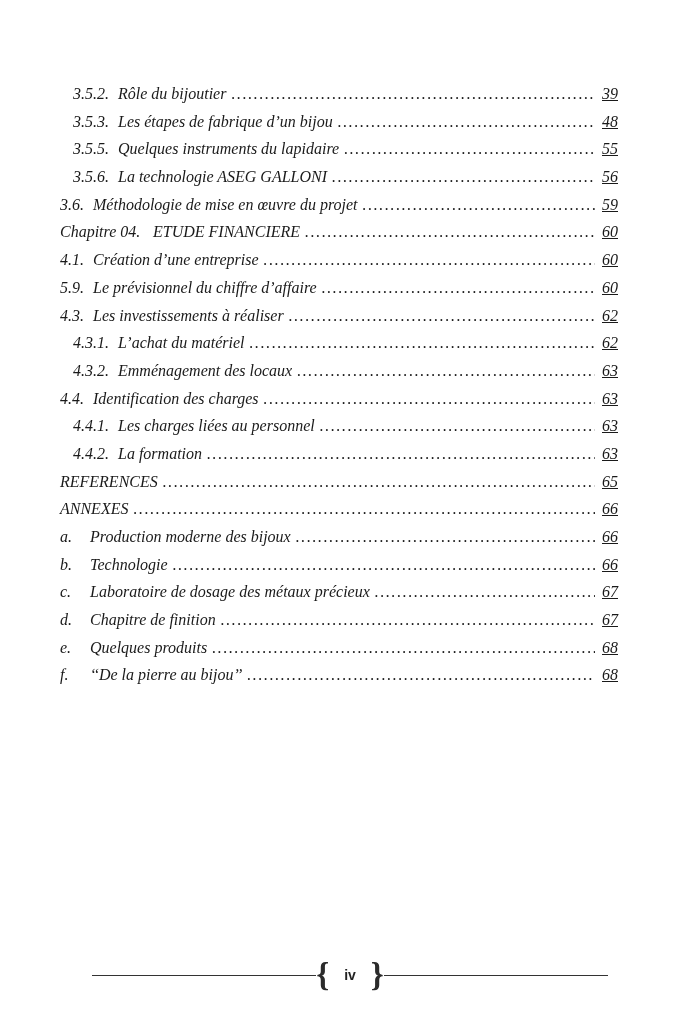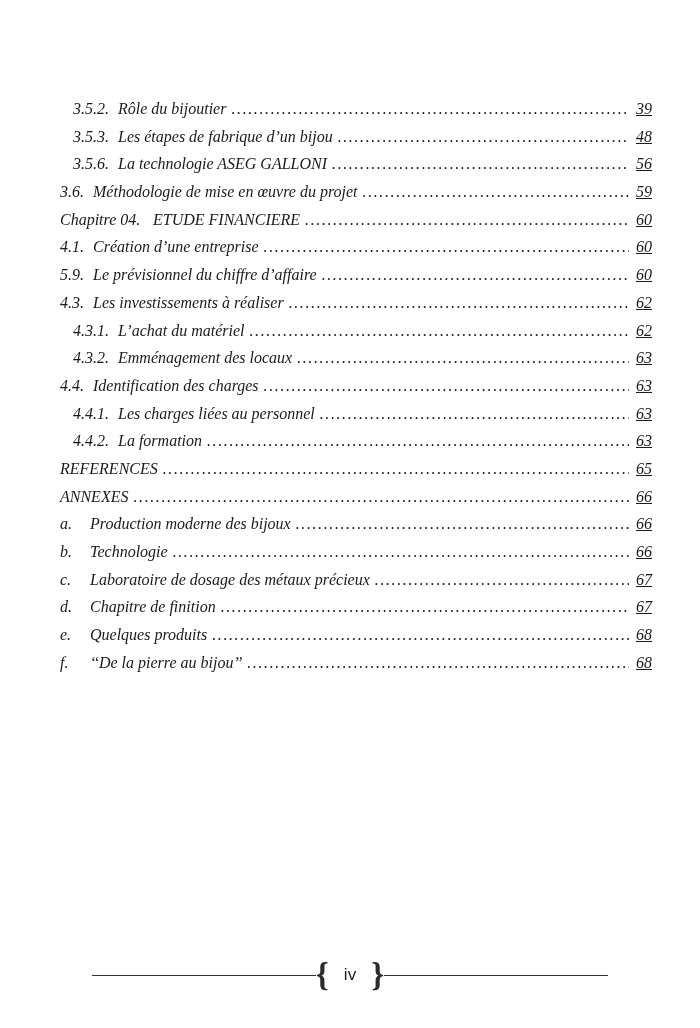--- a/index.html
+++ b/index.html
@@ -12,22 +12,21 @@
     font-family: "Liberation Serif", serif;
     font-style: italic;
     color: #1a1a1a;
   }
 
   
   .toc {
     position: absolute;
     top: 80px;
     left: 60px;
-    right: 48px;
-    margin-top: 15px;
+    right: 82px;
   }
   .toc-row {
     display: flex;
     align-items: baseline;
     height: 27.7px;
     line-height: 27.7px;
     font-size: 16px;
     white-space: nowrap;
   }
   .toc-row .lbl { flex: 0 0 auto; width: 33px; }
@@ -72,42 +71,48 @@
     font-weight: bold;
     font-size: 33px;
     line-height: 36px;
     color: #2b2b2b;
   }
   .pagenum {
     flex: 0 0 auto;
     padding: 0 15px;
     font-family: "Liberation Sans", sans-serif;
     font-style: normal;
-    font-weight: normal;
-    font-size: 17px;
+    font-weight: bold;
+    font-size: 14px;
     color: #222222;
   }
 </style>
 </head>
 <body>
 
 <div class="page">
 
   <main class="toc" id="toc">
       <div class="toc-row lvl2">
         <span class="lbl">3.5.2.</span>
         <span class="title">Rôle du bijoutier</span>
         <span class="leader"></span>
         <span class="pg">39</span>
       </div>
       <div class="toc-row lvl2">
         <span class="lbl">3.5.3.</span>
         <span class="title">Les étapes de fabrique d’un bijou</span>
         <span class="leader"></span>
         <span class="pg">48</span>
+      </div>
+      <div class="toc-row lvl2">
+        <span class="lbl">3.5.5.</span>
+        <span class="title">Quelques instruments du lapidaire</span>
+        <span class="leader"></span>
+        <span class="pg">55</span>
       </div>
       <div class="toc-row lvl2">
         <span class="lbl">3.5.6.</span>
         <span class="title">La technologie ASEG GALLONI</span>
         <span class="leader"></span>
         <span class="pg">56</span>
       </div>
       <div class="toc-row">
         <span class="lbl">3.6.</span>
         <span class="title">Méthodologie de mise en œuvre du projet</span>

